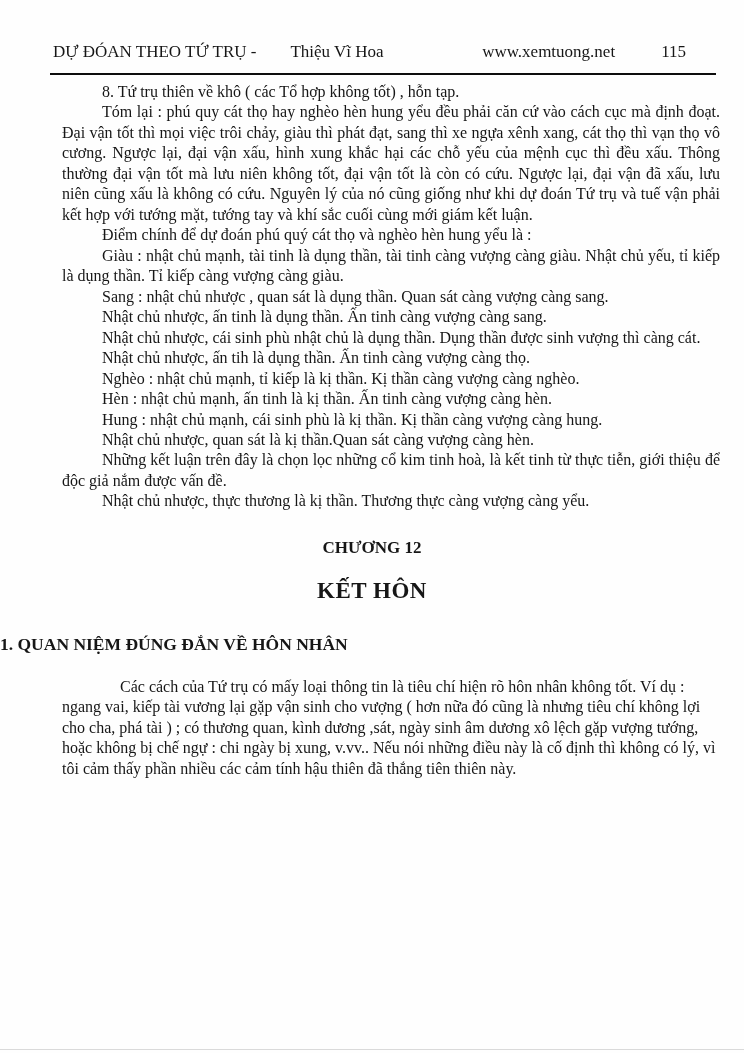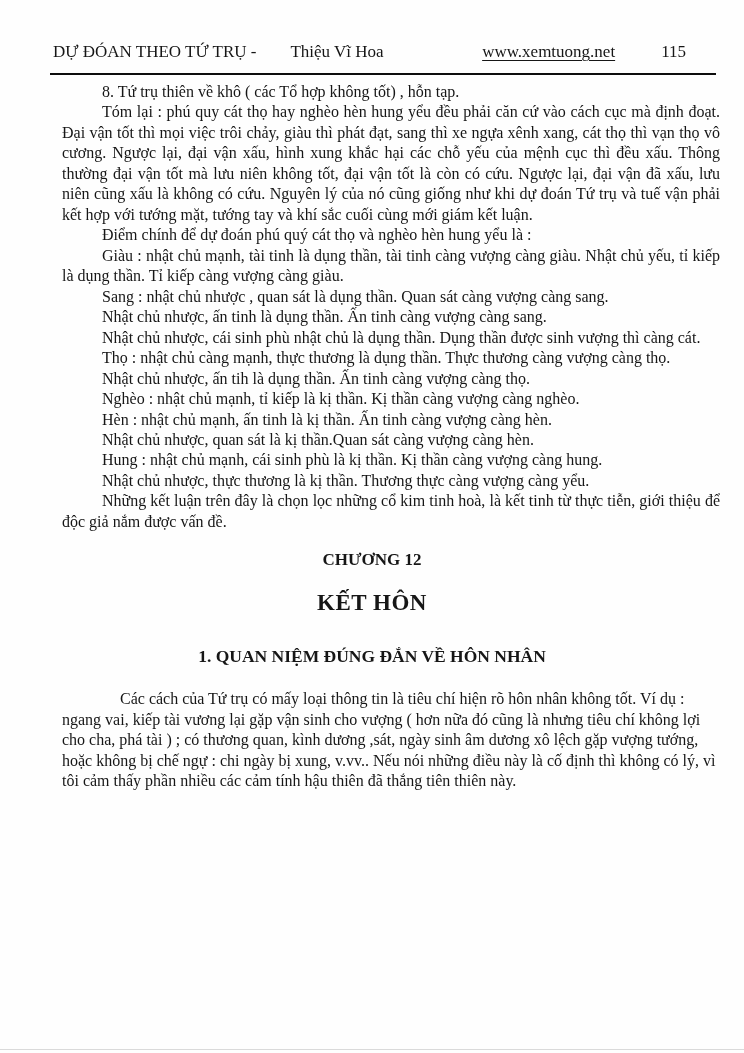--- a/index.html
+++ b/index.html
@@ -16,52 +16,50 @@
   .header {
     display: flex;
     align-items: baseline;
     padding: 42px 58px 0 53px;
     font-size: 17px;
     white-space: nowrap;
   }
   .h-author { margin-left: 34px; }
   .h-url {
     margin-left: auto;
-    text-decoration: underline;
     text-underline-offset: 3px;
   }
   .h-page { margin-left: 46px; }
   .rule {
     height: 2px;
     background: #0d0d0d;
     margin: 11px 28px 0 50px;
   }
   .body-text {
     padding: 7px 24px 0 62px;
     font-size: 16px;
     line-height: 1.28;
     text-align: justify;
   }
   .para { margin: 0; text-indent: 40px; }
   .para-left { text-align: left; text-indent: 58px; }
   .chapter-label {
     text-align: center;
     font-weight: bold;
     font-size: 17px;
-    margin-top: 18px;
+    margin-top: 26px;
   }
   .chapter-title {
     text-align: center;
     font-weight: bold;
     font-size: 23px;
     margin-top: 20px;
     letter-spacing: 0.5px;
   }
   .section-heading {
-    text-align: center;
     font-weight: bold;
     font-size: 17.5px;
     margin-top: 30px;
   }
   .section-text { padding-top: 22px; }
   .bottom-edge {
     position: absolute;
     left: 0; right: 0; bottom: 3px;
     height: 1px;
     background: #dadada;
@@ -82,28 +80,27 @@
   <div class="rule"></div>
 
   <div class="body-text">
       <p class="para">8. Tứ trụ thiên về khô ( các Tổ hợp không tốt) , hỗn tạp.</p>
       <p class="para">Tóm lại : phú quy cát thọ hay nghèo hèn hung yểu đều phải căn cứ vào cách cục mà định đoạt. Đại vận tốt thì mọi việc trôi chảy, giàu thì phát đạt, sang thì xe ngựa xênh xang, cát thọ thì vạn thọ vô cương. Ngược lại, đại vận xấu, hình xung khắc hại các chỗ yếu của mệnh cục thì đều xấu. Thông thường đại vận tốt mà lưu niên không tốt, đại vận tốt là còn có cứu. Ngược lại, đại vận đã xấu, lưu niên cũng xấu là không có cứu. Nguyên lý của nó cũng giống như khi dự đoán Tứ trụ và tuế vận phải kết hợp với tướng mặt, tướng tay và khí sắc cuối cùng mới giám kết luận.</p>
       <p class="para">Điểm chính để dự đoán phú quý cát thọ và nghèo hèn hung yểu là :</p>
       <p class="para">Giàu : nhật chủ mạnh, tài tinh là dụng thần, tài tinh càng vượng càng giàu. Nhật chủ yếu, tỉ kiếp là dụng thần. Tỉ kiếp càng vượng càng giàu.</p>
       <p class="para">Sang : nhật chủ nhược , quan sát là dụng thần. Quan sát càng vượng càng sang.</p>
       <p class="para">Nhật chủ nhược, ấn tinh là dụng thần. Ấn tinh càng vượng càng sang.</p>
       <p class="para">Nhật chủ nhược, cái sinh phù nhật chủ là dụng thần. Dụng thần được sinh vượng thì càng cát.</p>
-      <p class="para">Thọ : nhật chủ càng mạnh, thực thương là dụng thần. Thực thương càng vượng càng thọ.</p>
       <p class="para">Nhật chủ nhược, ấn tih là dụng thần. Ấn tinh càng vượng càng thọ.</p>
       <p class="para">Nghèo : nhật chủ mạnh, tỉ kiếp là kị thần. Kị thần càng vượng càng nghèo.</p>
       <p class="para">Hèn : nhật chủ mạnh, ấn tinh là kị thần. Ấn tinh càng vượng càng hèn.</p>
+      <p class="para">Hung : nhật chủ mạnh, cái sinh phù là kị thần. Kị thần càng vượng càng hung.</p>
       <p class="para">Nhật chủ nhược, quan sát là kị thần.Quan sát càng vượng càng hèn.</p>
-      <p class="para">Hung : nhật chủ mạnh, cái sinh phù là kị thần. Kị thần càng vượng càng hung.</p>
+      <p class="para">Những kết luận trên đây là chọn lọc những cổ kim tinh hoà, là kết tinh từ thực tiễn, giới thiệu để độc giả nắm được vấn đề.</p>
       <p class="para">Nhật chủ nhược, thực thương là kị thần. Thương thực càng vượng càng yểu.</p>
-      <p class="para">Những kết luận trên đây là chọn lọc những cổ kim tinh hoà, là kết tinh từ thực tiễn, giới thiệu để độc giả nắm được vấn đề.</p>
     </div>
 
   <div class="chapter-label">CHƯƠNG 12</div>
   <div class="chapter-title">KẾT HÔN</div>
   <div class="section-heading">1.   QUAN NIỆM ĐÚNG ĐẮN VỀ HÔN NHÂN</div>
 
   <div class="body-text section-text">
       <p class="para para-left">Các cách của Tứ trụ có mấy loại thông tin là tiêu chí hiện rõ hôn nhân không tốt. Ví dụ : ngang vai, kiếp tài vương lại gặp vận sinh cho vượng ( hơn nữa đó cũng là nhưng tiêu chí không lợi cho cha, phá tài ) ; có thương quan, kình dương ,sát, ngày sinh âm dương xô lệch gặp vượng tướng, hoặc không bị chế ngự : chi ngày bị xung, v.vv.. Nếu nói những điều này là cố định thì không có lý, vì tôi cảm thấy phần nhiều các cảm tính hậu thiên đã thắng tiên thiên này.</p>
     </div>
 

